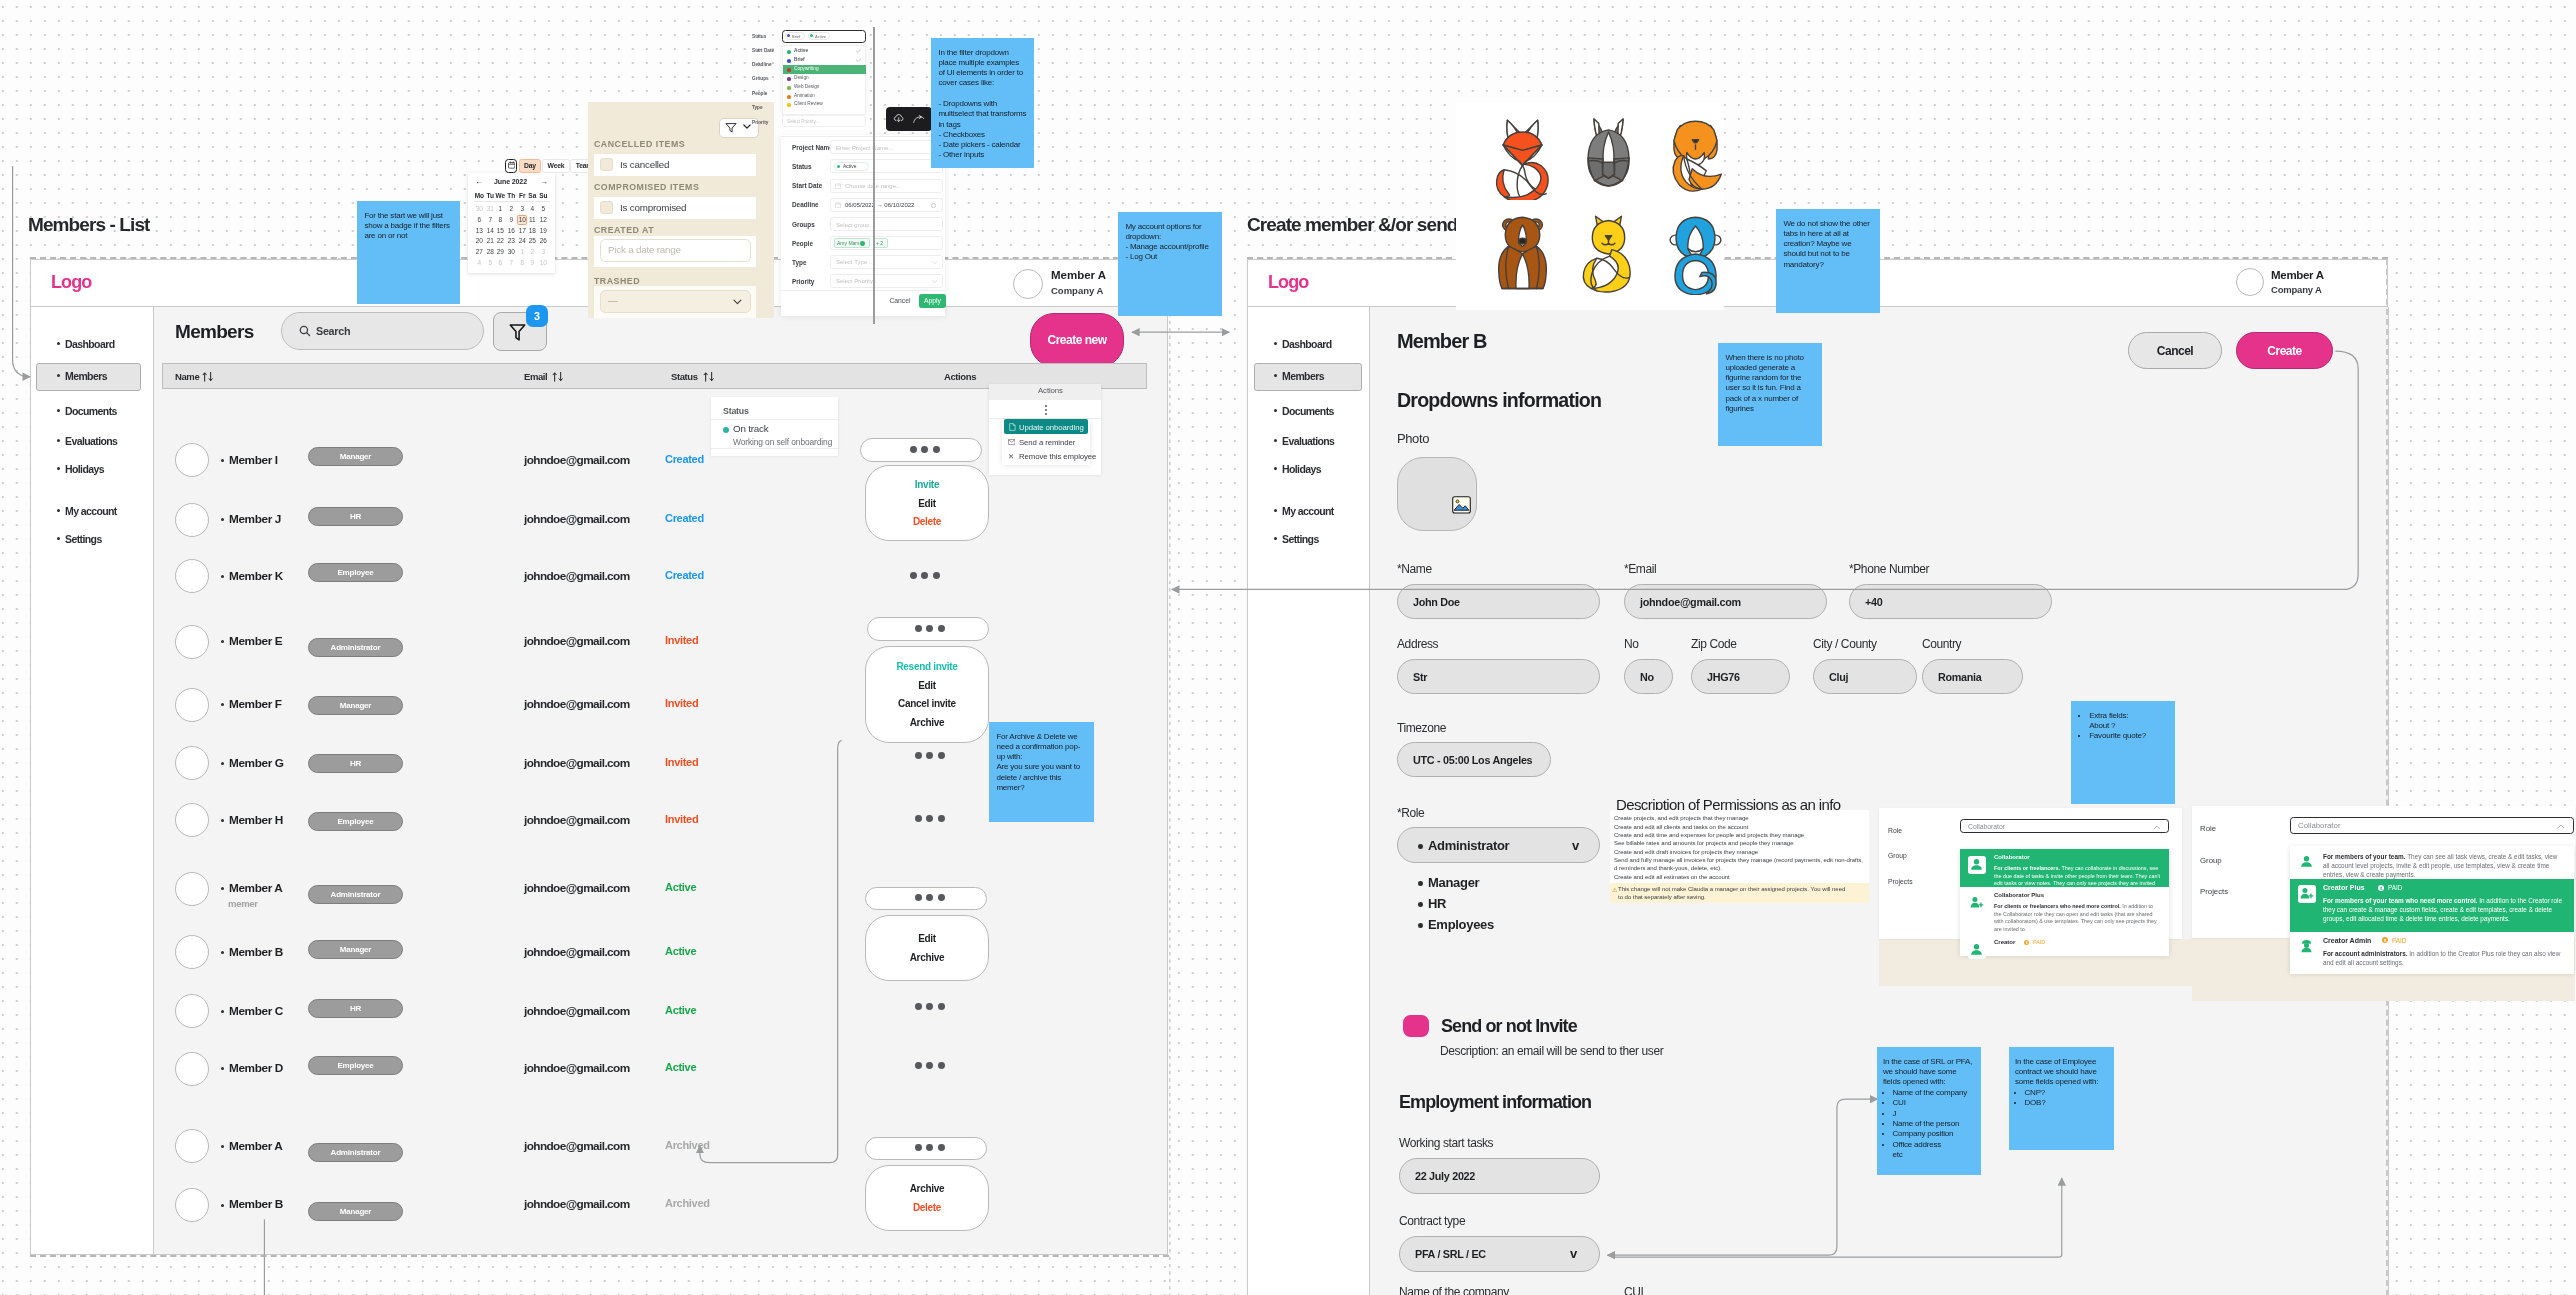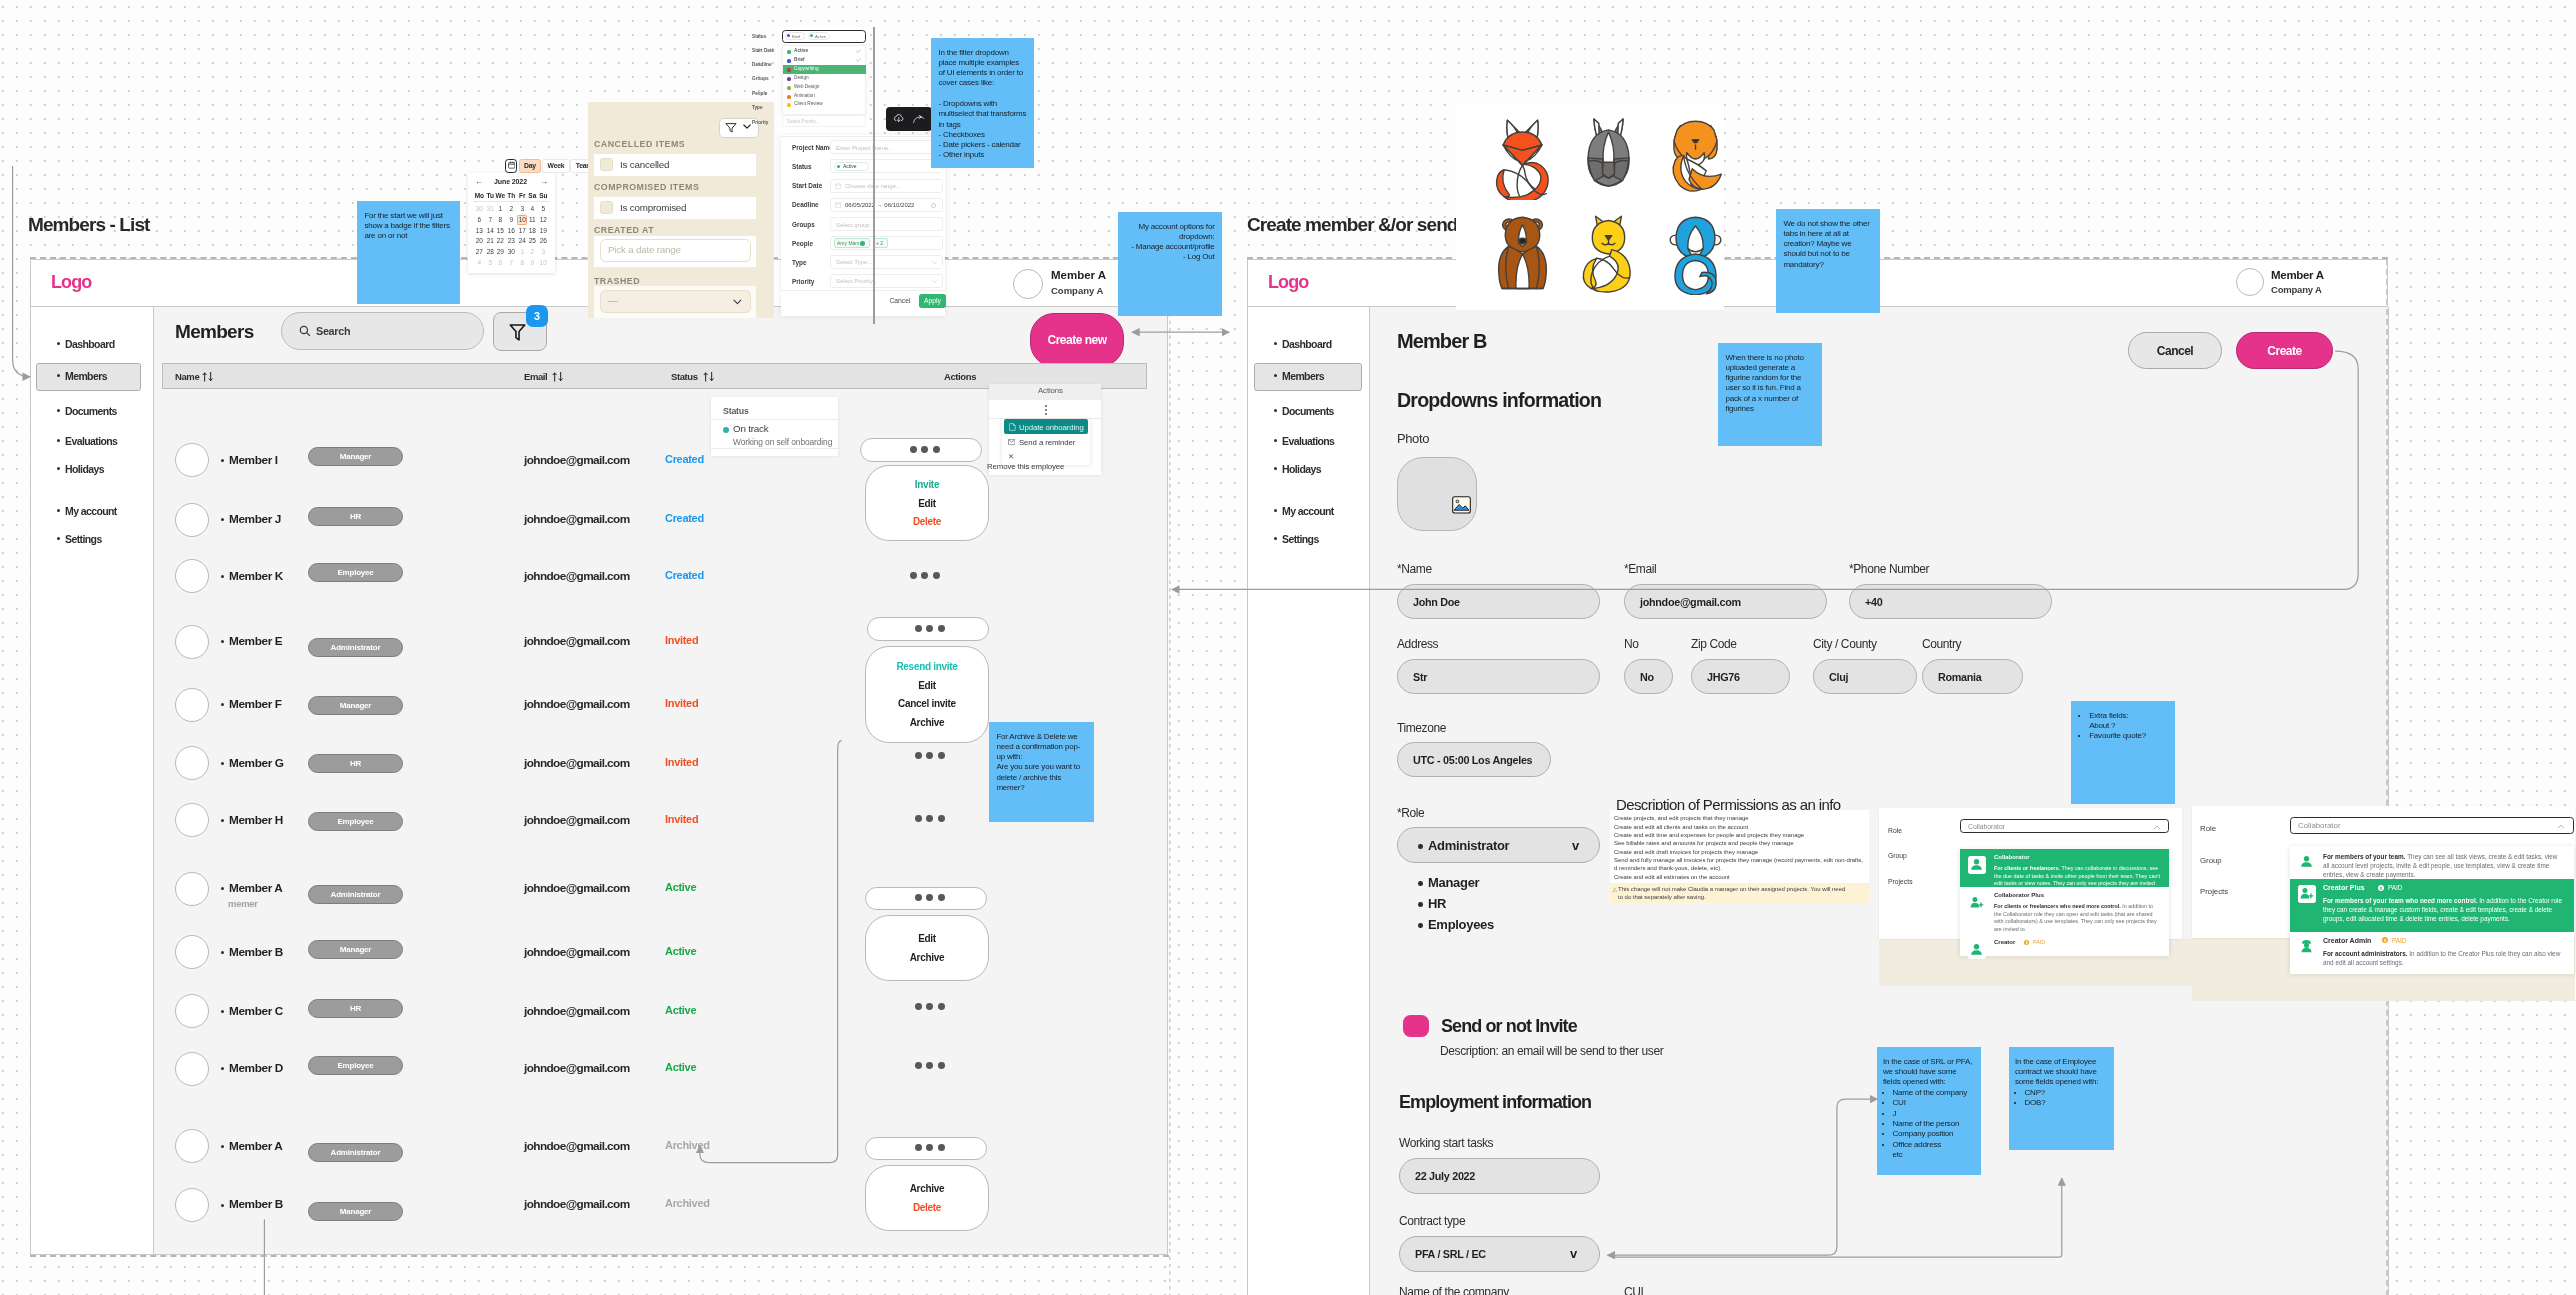--- a/index.html
+++ b/index.html
@@ -297,21 +297,21 @@
     <path d="M1 1 h6 l3 3 v8 h-9 z"></path>
     <path d="M7 1 v3 h3"></path>
   </svg>
 <div class="abs" style="left:1019px;top:423px;font-size:7.8px;color:#e6f5f4;letter-spacing:-0.1px;">Update onboarding</div>
 <svg class="abs" style="left:1008px;top:439px;" width="7.4" height="6" viewBox="0 0 12 10" fill="none" stroke="#55575b" stroke-width="1">
     <rect x="0.6" y="0.6" width="10.8" height="8.8" rx="1"></rect>
     <path d="M0.8 1.2 L6 5.4 L11.2 1.2"></path>
   </svg>
 <div class="abs" style="left:1019px;top:438px;font-size:7.8px;color:#3a3c40;letter-spacing:-0.1px;">Send a reminder</div>
 <div class="abs" style="left:1008px;top:453px;font-size:7.4px;color:#55575b;line-height:1;">✕</div>
-<div class="abs" style="left:987px;top:452px;font-size:7.8px;color:#3a3c40;letter-spacing:-0.1px;margin-top:10px;">Remove this employee</div>
+<div class="abs" style="left:1019px;top:452px;font-size:7.8px;color:#3a3c40;letter-spacing:-0.1px;">Remove this employee</div>
 
 <div class="abs frame-title" style="left:1247px;top:214px;">Create member &amp;/or send</div>
 <div class="abs" style="left:1247px;top:257px;width:1141px;height:0;border-top:2px dashed #b6b6b6;"></div>
 <div class="abs topbar" style="left:1247px;top:259px;width:1141px;height:48px;"></div>
 <div class="abs logo" style="left:1268px;top:272px;">Logo</div>
 <div class="abs avatar" style="left:2236px;top:268px;width:28px;height:28px;"></div>
 <div class="abs" style="left:2271px;top:269px;font-size:11.5px;font-weight:700;color:#1f2023;letter-spacing:-0.3px;">Member A</div>
 <div class="abs" style="left:2271px;top:284px;font-size:9.5px;font-weight:700;color:#3a3c40;letter-spacing:-0.2px;">Company A</div>
 <div class="abs sidebar" style="left:1247px;top:307px;width:123px;height:989px;"></div>
 <div id="right-nav">
@@ -621,21 +621,21 @@
 <div class="abs" style="left:2386px;top:259px;width:0;height:1037px;border-left:2px dashed #c8c8c8;z-index:1;"></div>
 <div class="abs" style="left:30px;top:1255px;width:1139px;height:0;border-top:2px dashed #b6b6b6;"></div>
 
 <div class="abs note" style="left:357px;top:201px;width:103px;height:103px;">For the start we will just show a badge if the filters are on or not</div>
 <div class="abs note" style="z-index:20;left:931px;top:38px;width:103px;height:130px;white-space:pre-line;">In the filter dropdown place multiple examples of UI elements in order to cover cases like:
 
 - Dropdowns with multiselect that transforms in tags
 - Checkboxes
 - Date pickers - calendar
 - Other inputs</div>
-<div class="abs note" style="left:1118px;top:212px;width:104px;height:104px;white-space:pre-line;text-align:right;">My account options for dropdown:
+<div class="abs note" style="left:1118px;top:212px;width:104px;height:104px;white-space:pre-line;">My account options for dropdown:
  - Manage account/profile
  - Log Out</div>
 <div class="abs note" style="left:989px;top:722px;width:105px;height:100px;white-space:pre-line;">For Archive &amp; Delete we need a confirmation pop-up with:
 Are you sure you want to delete / archive this memer?</div>
 <div class="abs note" style="left:1776px;top:209px;width:104px;height:104px;">We do not show the other tabs in here at all at creation? Maybe we should but not to be mandatory?</div>
 <div class="abs note" style="left:1718px;top:343px;width:104px;height:103px;">When there is no photo uploaded generate a figurine random for the user so it is fun. Find a pack of a x number of figurines</div>
 <div class="abs note" style="left:2071px;top:701px;width:104px;height:103px;">
   <ul id="extra-list" style="margin:0;padding-left:10.8px;">
       <li>Extra fields:<div style="list-style: none;">About ?</div></li>
       <li>Favourite quote?</li>

